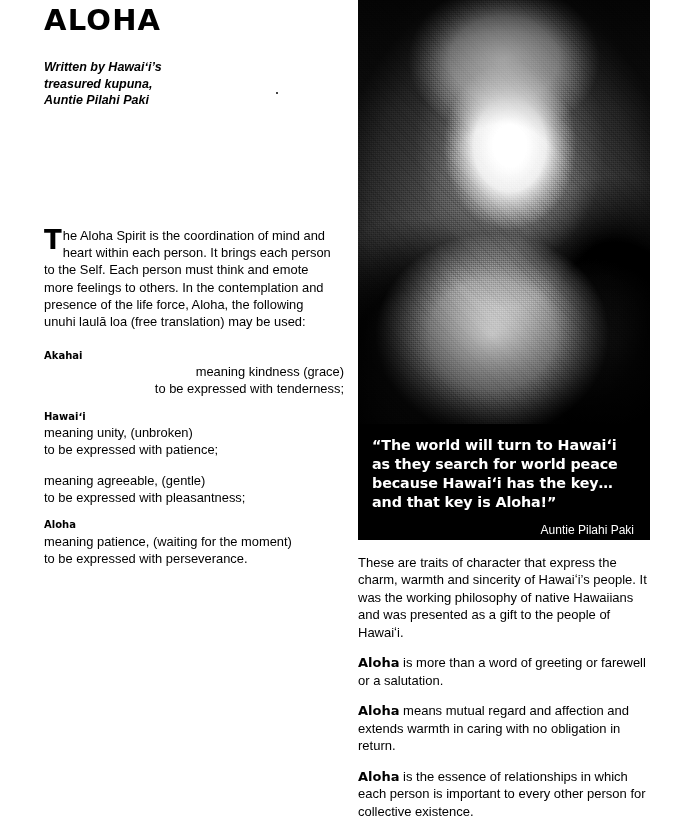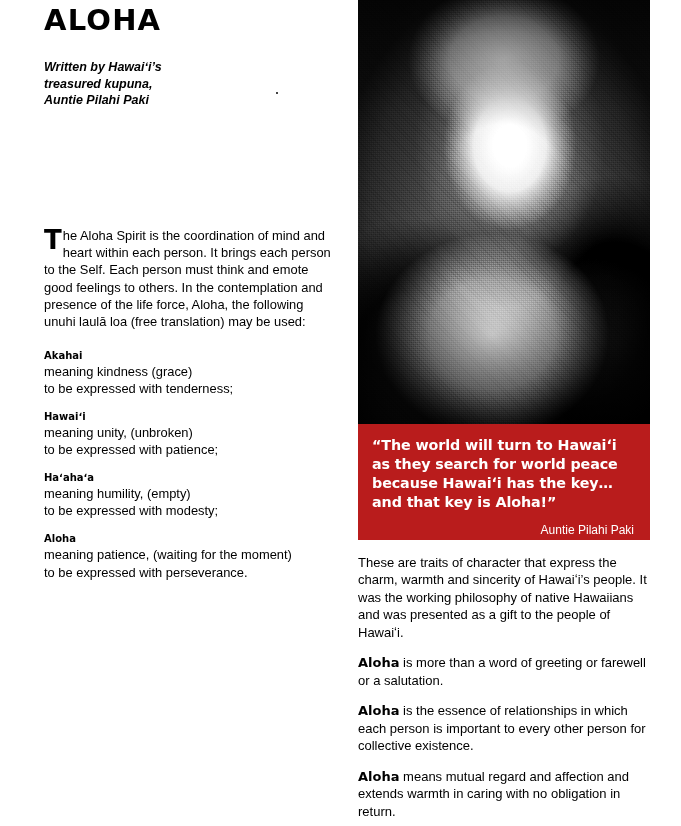--- a/index.html
+++ b/index.html
@@ -128,21 +128,21 @@
     inset: 0;
     background: radial-gradient(ellipse 170px 230px at 50% 40%, rgba(0,0,0,0) 40%, rgba(0,0,0,0.45) 80%, rgba(0,0,0,0.8) 100%);
   }
 
   .quote-box {
     position: absolute;
     left: 0;
     right: 0;
     bottom: 0;
     height: 116px;
-    background: #b91c1c;
+    background: #000000;
     color: #ffffff;
     padding: 12px 14px 24px 14px;
     box-sizing: border-box;
   }
   .quote-text {
     font-family: "DejaVu Sans", sans-serif;
     font-weight: bold;
     font-size: 14.3px;
     line-height: 1.33;
     letter-spacing: -0.1px;
@@ -184,45 +184,42 @@
 
   <div class="left-col">
 
     <h1 class="title">ALOHA</h1>
 
     <div class="byline" style="white-space: pre-line;">Written by Hawaiʻi’s
 treasured kupuna,
 Auntie Pilahi Paki</div>
 
     <div class="body-block">
-      <span class="dropcap">T</span><span>he Aloha Spirit is the coordination of mind and heart within each person. It brings each person to the Self. Each person must think and emote good feelings to others. In the contemplation and presence of the life force, Aloha, the following unuhi laulā loa (free translation) may be used:</span>
+      <span class="dropcap">T</span><span>he Aloha Spirit is the coordination of mind and heart within each person. It brings each person to the Self. Each person must think and emote more feelings to others. In the contemplation and presence of the life force, Aloha, the following unuhi laulā loa (free translation) may be used:</span>
     </div>
 
     <div class="terms">
 
       <div class="term">
         <div class="term-word">Akahai</div>
-        <div class="term-def" style="white-space: pre-line;">meaning kindness (grace)
+        <div class="term-def" style="white-space: pre-line; text-align: right;">meaning kindness (grace)
 to be expressed with tenderness;</div>
       </div>
 
       <div class="term">
         <div class="term-word">Hawaiʻi</div>
         <div class="term-def" style="white-space: pre-line;">meaning unity, (unbroken)
 to be expressed with patience;</div>
       </div>
 
       <div class="term">
-      </div>
-
-      <div class="term">
-        <div class="term-word">Haʻahaʻa</div>
-        <div class="term-def" style="white-space: pre-line;">meaning humility, (empty)
-to be expressed with modesty;</div>
-      </div>
+        <div class="term-def" style="white-space: pre-line;">meaning agreeable, (gentle)
+to be expressed with pleasantness;</div>
+      </div>
+
 
       <div class="term">
         <div class="term-word">Aloha</div>
         <div class="term-def" style="white-space: pre-line;">meaning patience, (waiting for the moment)
 to be expressed with perseverance.</div>
       </div>
 
     </div>
   </div>
 
@@ -240,20 +237,20 @@
         <div class="quote-attrib">Auntie Pilahi Paki</div>
       </div>
     </div>
 
     <div class="right-body">
 
       <p><span>These are traits of character that express the charm, warmth and sincerity of Hawaiʻi’s people. It was the working philosophy of native Hawaiians and was presented as a gift to the people of Hawaiʻi.</span></p>
 
       <p><span class="lead-word">Aloha</span><span> is more than a word of greeting or farewell or a salutation.</span></p>
 
+      <p><span class="lead-word">Aloha</span><span> means mutual regard and affection and extends warmth in caring with no obligation in return.</span></p>
+
       <p><span class="lead-word">Aloha</span><span> is the essence of relationships in which each person is important to every other person for collective existence.</span></p>
 
-      <p><span class="lead-word">Aloha</span><span> means mutual regard and affection and extends warmth in caring with no obligation in return.</span></p>
-
     </div>
   </div>
 
 </div>
 
 </body></html>

